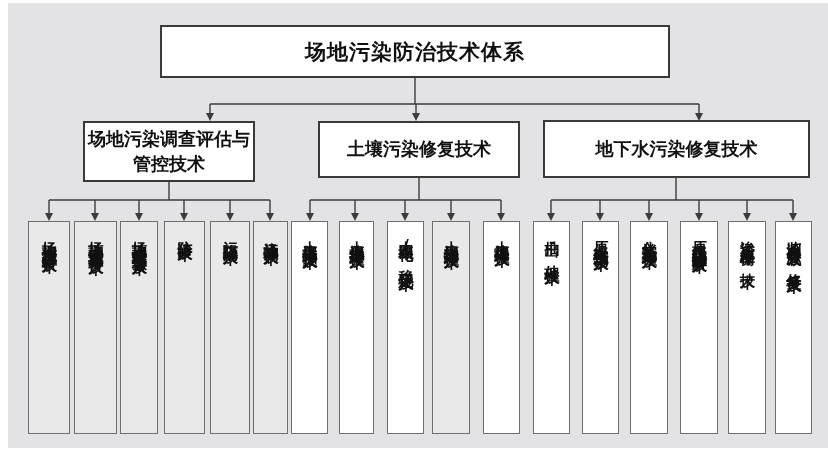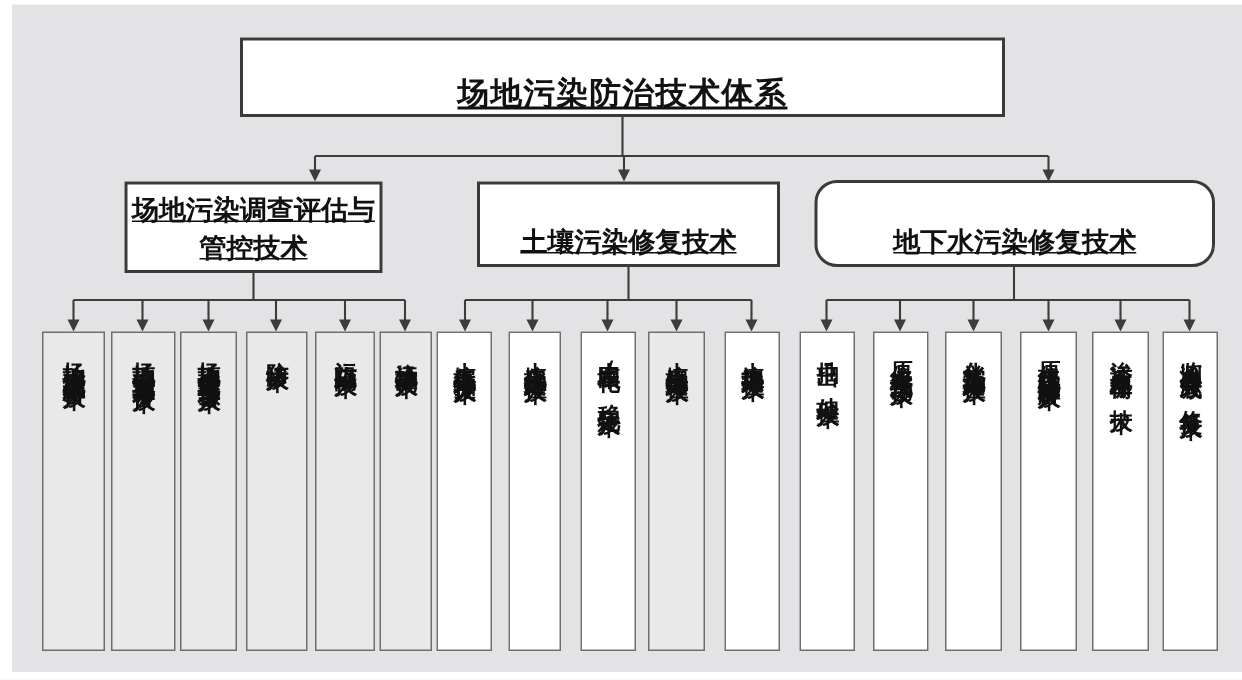--- a/index.html
+++ b/index.html
@@ -19,35 +19,34 @@
   }
   .panel{
     position:absolute;left:8px;top:3px;width:820px;height:445px;
     background:var(--canvas-bg);
   }
   .connectors{position:absolute;left:0;top:0;width:828px;height:453px;pointer-events:none;}
   .connectors path{stroke:var(--connector);stroke-width:1.4;fill:none;}
   .connectors polygon{fill:var(--connector);stroke:none;}
   .box{
     position:absolute;box-sizing:border-box;background:var(--fill-white);
-    display:flex;align-items:flex-end;justify-content:center;text-align:center;
+    display:flex;align-items:center;justify-content:center;text-align:center;
     font-weight:bold;
-    text-decoration:underline;
   }
   .root-box{
     left:160px;top:25px;width:510px;height:53px;
     border:2px solid var(--box-border);font-size:21px;letter-spacing:1px;
   }
   .branch-box{
     border:2px solid var(--box-border);font-size:18px;line-height:1.35;
     padding:2px 2px;
   }
   .branch-1{left:83px;top:121px;width:172px;height:61px;}
   .branch-2{left:318px;top:121px;width:202px;height:57px;}
-  .branch-3{left:543px;top:120px;width:267px;height:58px;border-radius:15px;}
+  .branch-3{left:543px;top:120px;width:267px;height:58px;}
   .leaf{
     position:absolute;top:221px;height:213px;box-sizing:border-box;
     background:var(--fill-white);border:1.5px solid var(--leaf-border);
     display:flex;justify-content:center;align-items:flex-start;
     padding-top:7px;
   }
   .leaf.shaded{background:var(--fill-shaded);}
   .vtext{
     writing-mode:vertical-rl;text-orientation:upright;
     font-size:15px;font-weight:bold;letter-spacing:2px;line-height:1;

